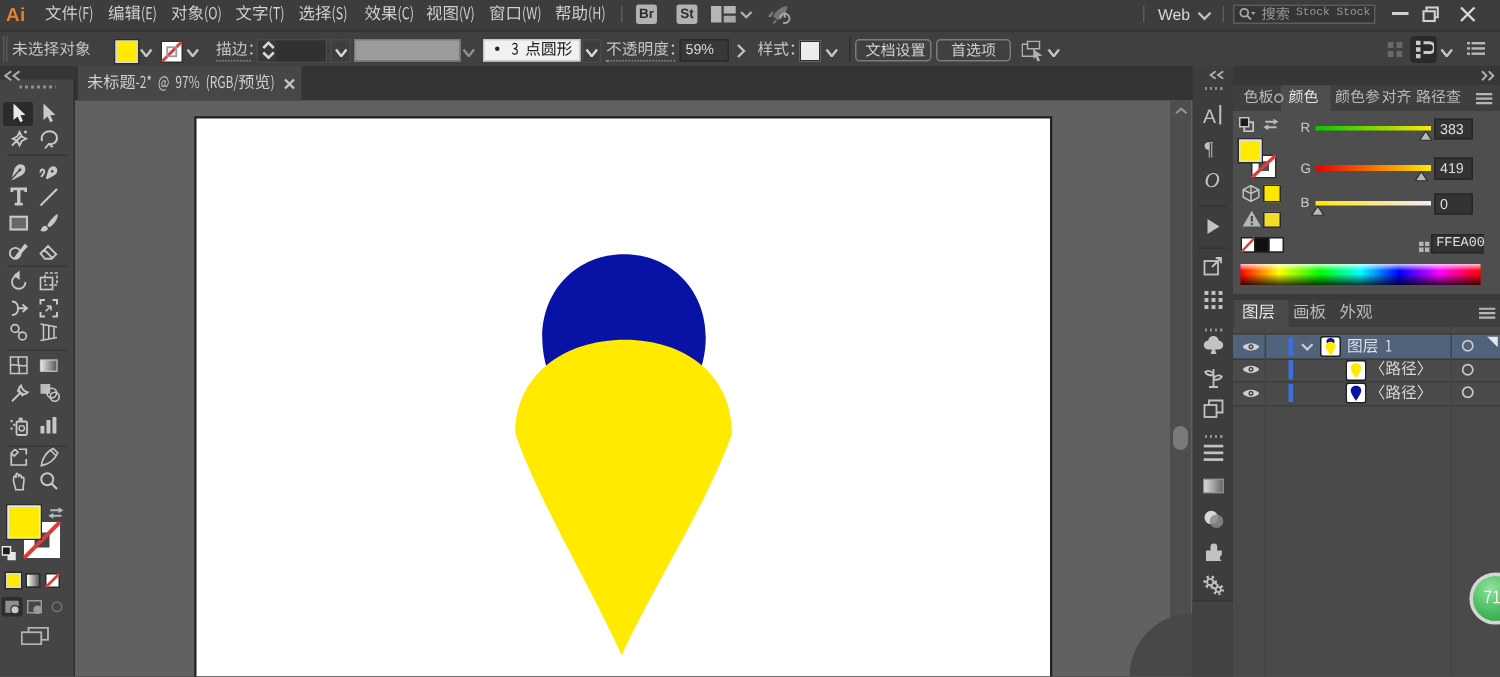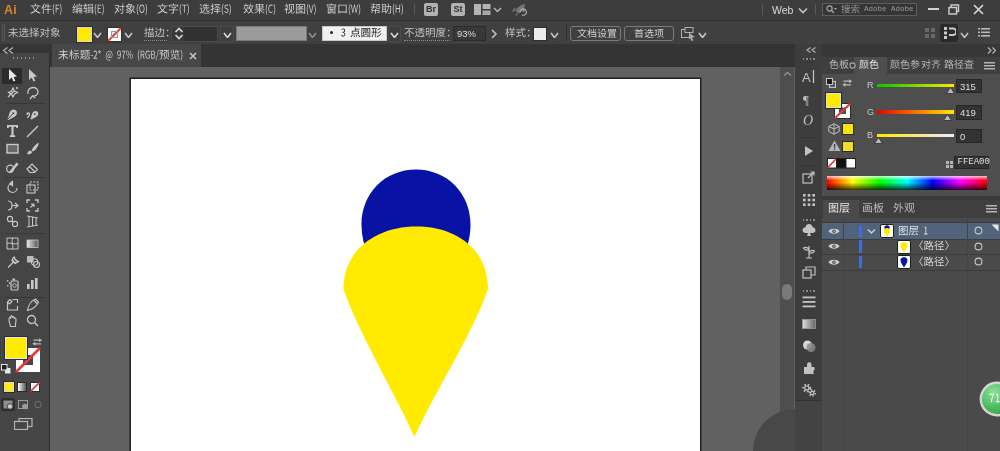--- a/index.html
+++ b/index.html
@@ -213,21 +213,21 @@
     <circle cx="3.5" cy="3.5" r="2.6" stroke="#a8a8a8" stroke-width="1.2" fill="none"></circle>
     <line x1="5.5" y1="5.5" x2="8" y2="8" stroke="#a8a8a8" stroke-width="1.2"></line>
     <path d="M8 3 l3 0 l-1.5 2 Z" fill="#a8a8a8"></path>
   </svg>
 <svg style="position:absolute;left:841.0px;top:4.5px;overflow:visible" width="21.0" height="12.8">
     <g fill="#989898" transform="translate(0,7.60) scale(0.00950,-0.00950)">
       <use href="#g641c" x="0"></use>
       <use href="#g7d22" x="1000"></use>
     </g>
   </svg>
-<div style="position:absolute;left:864px;top:5px;font:7.5px &quot;Liberation Mono&quot;,monospace;color:#9a9a9a">Adobe Adobe</div>
+<div style="position:absolute;left:864px;top:5px;font:7.5px &quot;Liberation Mono&quot;,monospace;color:#9a9a9a">Stock Stock</div>
 <div style="position:absolute;left:928px;top:8px;width:11px;height:1.8px;background:#d0d0d0"></div>
 <svg style="position:absolute;left:948px;top:4px" width="12" height="11">
     <rect x="3" y="1" width="7.5" height="6.5" stroke="#d0d0d0" stroke-width="1.4" fill="none"></rect>
     <rect x="1" y="3.5" width="7.5" height="6.5" fill="#3D3D3D" stroke="#d0d0d0" stroke-width="1.4"></rect>
   </svg>
 <svg style="position:absolute;left:973px;top:4px" width="12" height="12">
     <path d="M1 1 L10 10 M10 1 L1 10" stroke="#d8d8d8" stroke-width="1.6"></path>
   </svg>
 <div style="position:absolute;left:2px;top:24px;width:1px;height:17px;background:#585858"></div>
 <div style="position:absolute;left:4px;top:24px;width:1px;height:17px;background:#585858"></div>
@@ -291,21 +291,21 @@
 <svg style="position:absolute;left:404.0px;top:28.0px;overflow:visible" width="54.5" height="14.2">
     <g fill="#c9c9c9" transform="translate(0,8.40) scale(0.01050,-0.01050)">
       <use href="#g4e0d" x="0"></use>
       <use href="#g900f" x="1000"></use>
       <use href="#g660e" x="2000"></use>
       <use href="#g5ea6" x="3000"></use>
       <use href="#gff1a" x="4000"></use>
     </g>
   </svg>
 <div style="position:absolute;left:404px;top:39.5px;width:46px;height:0;border-bottom:1px dotted #8a8a8a"></div>
-<div style="position:absolute;left:453px;top:26px;width:33px;height:15px;background:#383838;border:1px solid #2b2b2b;box-sizing:border-box;font:9.5px &quot;Liberation Sans&quot;,sans-serif;color:#dcdcdc;line-height:13.5px;padding-left:3px">93%</div>
+<div style="position:absolute;left:453px;top:26px;width:33px;height:15px;background:#383838;border:1px solid #2b2b2b;box-sizing:border-box;font:9.5px &quot;Liberation Sans&quot;,sans-serif;color:#dcdcdc;line-height:13.5px;padding-left:3px">59%</div>
 <svg style="position:absolute;left:490px;top:29px" width="8" height="10">
     <path d="M2 1 L6 5 L2 9" stroke="#c0c0c0" stroke-width="1.6" fill="none"></path>
   </svg>
 <svg style="position:absolute;left:505.0px;top:28.0px;overflow:visible" width="33.5" height="14.2">
     <g fill="#c9c9c9" transform="translate(0,8.40) scale(0.01050,-0.01050)">
       <use href="#g6837" x="0"></use>
       <use href="#g5f0f" x="1000"></use>
       <use href="#gff1a" x="2000"></use>
     </g>
   </svg>
@@ -690,21 +690,21 @@
     <rect x="0.5" y="0.5" width="16" height="15" fill="#fff" stroke="#2a2a2a"></rect>
     <rect x="5" y="4.5" width="7" height="6.5" fill="#4E4E4E"></rect>
     <line x1="0.5" y1="15.5" x2="16.5" y2="0.5" stroke="#e23a3a" stroke-width="2.2"></line>
   </svg>
 <div style="position:absolute;left:826px;top:92.5px;width:15px;height:15px;background:#FFEA00;border:1px solid #e0e0e0;box-shadow:0 0 0 1px #2a2a2a;box-sizing:border-box"></div>
 <div style="position:absolute;left:867px;top:80px;font:9px &quot;Liberation Sans&quot;,sans-serif;color:#c9c9c9">R</div>
 <div style="position:absolute;left:877px;top:83.5px;width:77px;height:3.5px;background:linear-gradient(90deg,#00c800,#ffe800)"></div>
 <svg style="position:absolute;left:945.5px;top:86.7px" width="9" height="7">
     <path d="M4.5 0.5 L8.5 6.5 L0.5 6.5 Z" fill="#b9b9b9" stroke="#2e2e2e" stroke-width="0.8"></path>
   </svg>
-<div style="position:absolute;left:956px;top:78.5px;width:26px;height:14.5px;background:#333333;border:1px solid #272727;box-sizing:border-box;font:9.5px &quot;Liberation Sans&quot;,sans-serif;color:#dedede;line-height:13px;padding-left:3px">315</div>
+<div style="position:absolute;left:956px;top:78.5px;width:26px;height:14.5px;background:#333333;border:1px solid #272727;box-sizing:border-box;font:9.5px &quot;Liberation Sans&quot;,sans-serif;color:#dedede;line-height:13px;padding-left:3px">383</div>
 <div style="position:absolute;left:867px;top:106.8px;font:9px &quot;Liberation Sans&quot;,sans-serif;color:#c9c9c9">G</div>
 <div style="position:absolute;left:877px;top:110.3px;width:77px;height:3.5px;background:linear-gradient(90deg,#e80000,#ffe800)"></div>
 <svg style="position:absolute;left:943.0px;top:113.5px" width="9" height="7">
     <path d="M4.5 0.5 L8.5 6.5 L0.5 6.5 Z" fill="#b9b9b9" stroke="#2e2e2e" stroke-width="0.8"></path>
   </svg>
 <div style="position:absolute;left:956px;top:105px;width:26px;height:14.5px;background:#333333;border:1px solid #272727;box-sizing:border-box;font:9.5px &quot;Liberation Sans&quot;,sans-serif;color:#dedede;line-height:13px;padding-left:3px">419</div>
 <div style="position:absolute;left:867px;top:130.1px;font:9px &quot;Liberation Sans&quot;,sans-serif;color:#c9c9c9">B</div>
 <div style="position:absolute;left:877px;top:133.6px;width:77px;height:3.5px;background:linear-gradient(90deg,#ffe800,#f5e8ff)"></div>
 <svg style="position:absolute;left:873.5px;top:136.8px" width="9" height="7">
     <path d="M4.5 0.5 L8.5 6.5 L0.5 6.5 Z" fill="#b9b9b9" stroke="#2e2e2e" stroke-width="0.8"></path>

